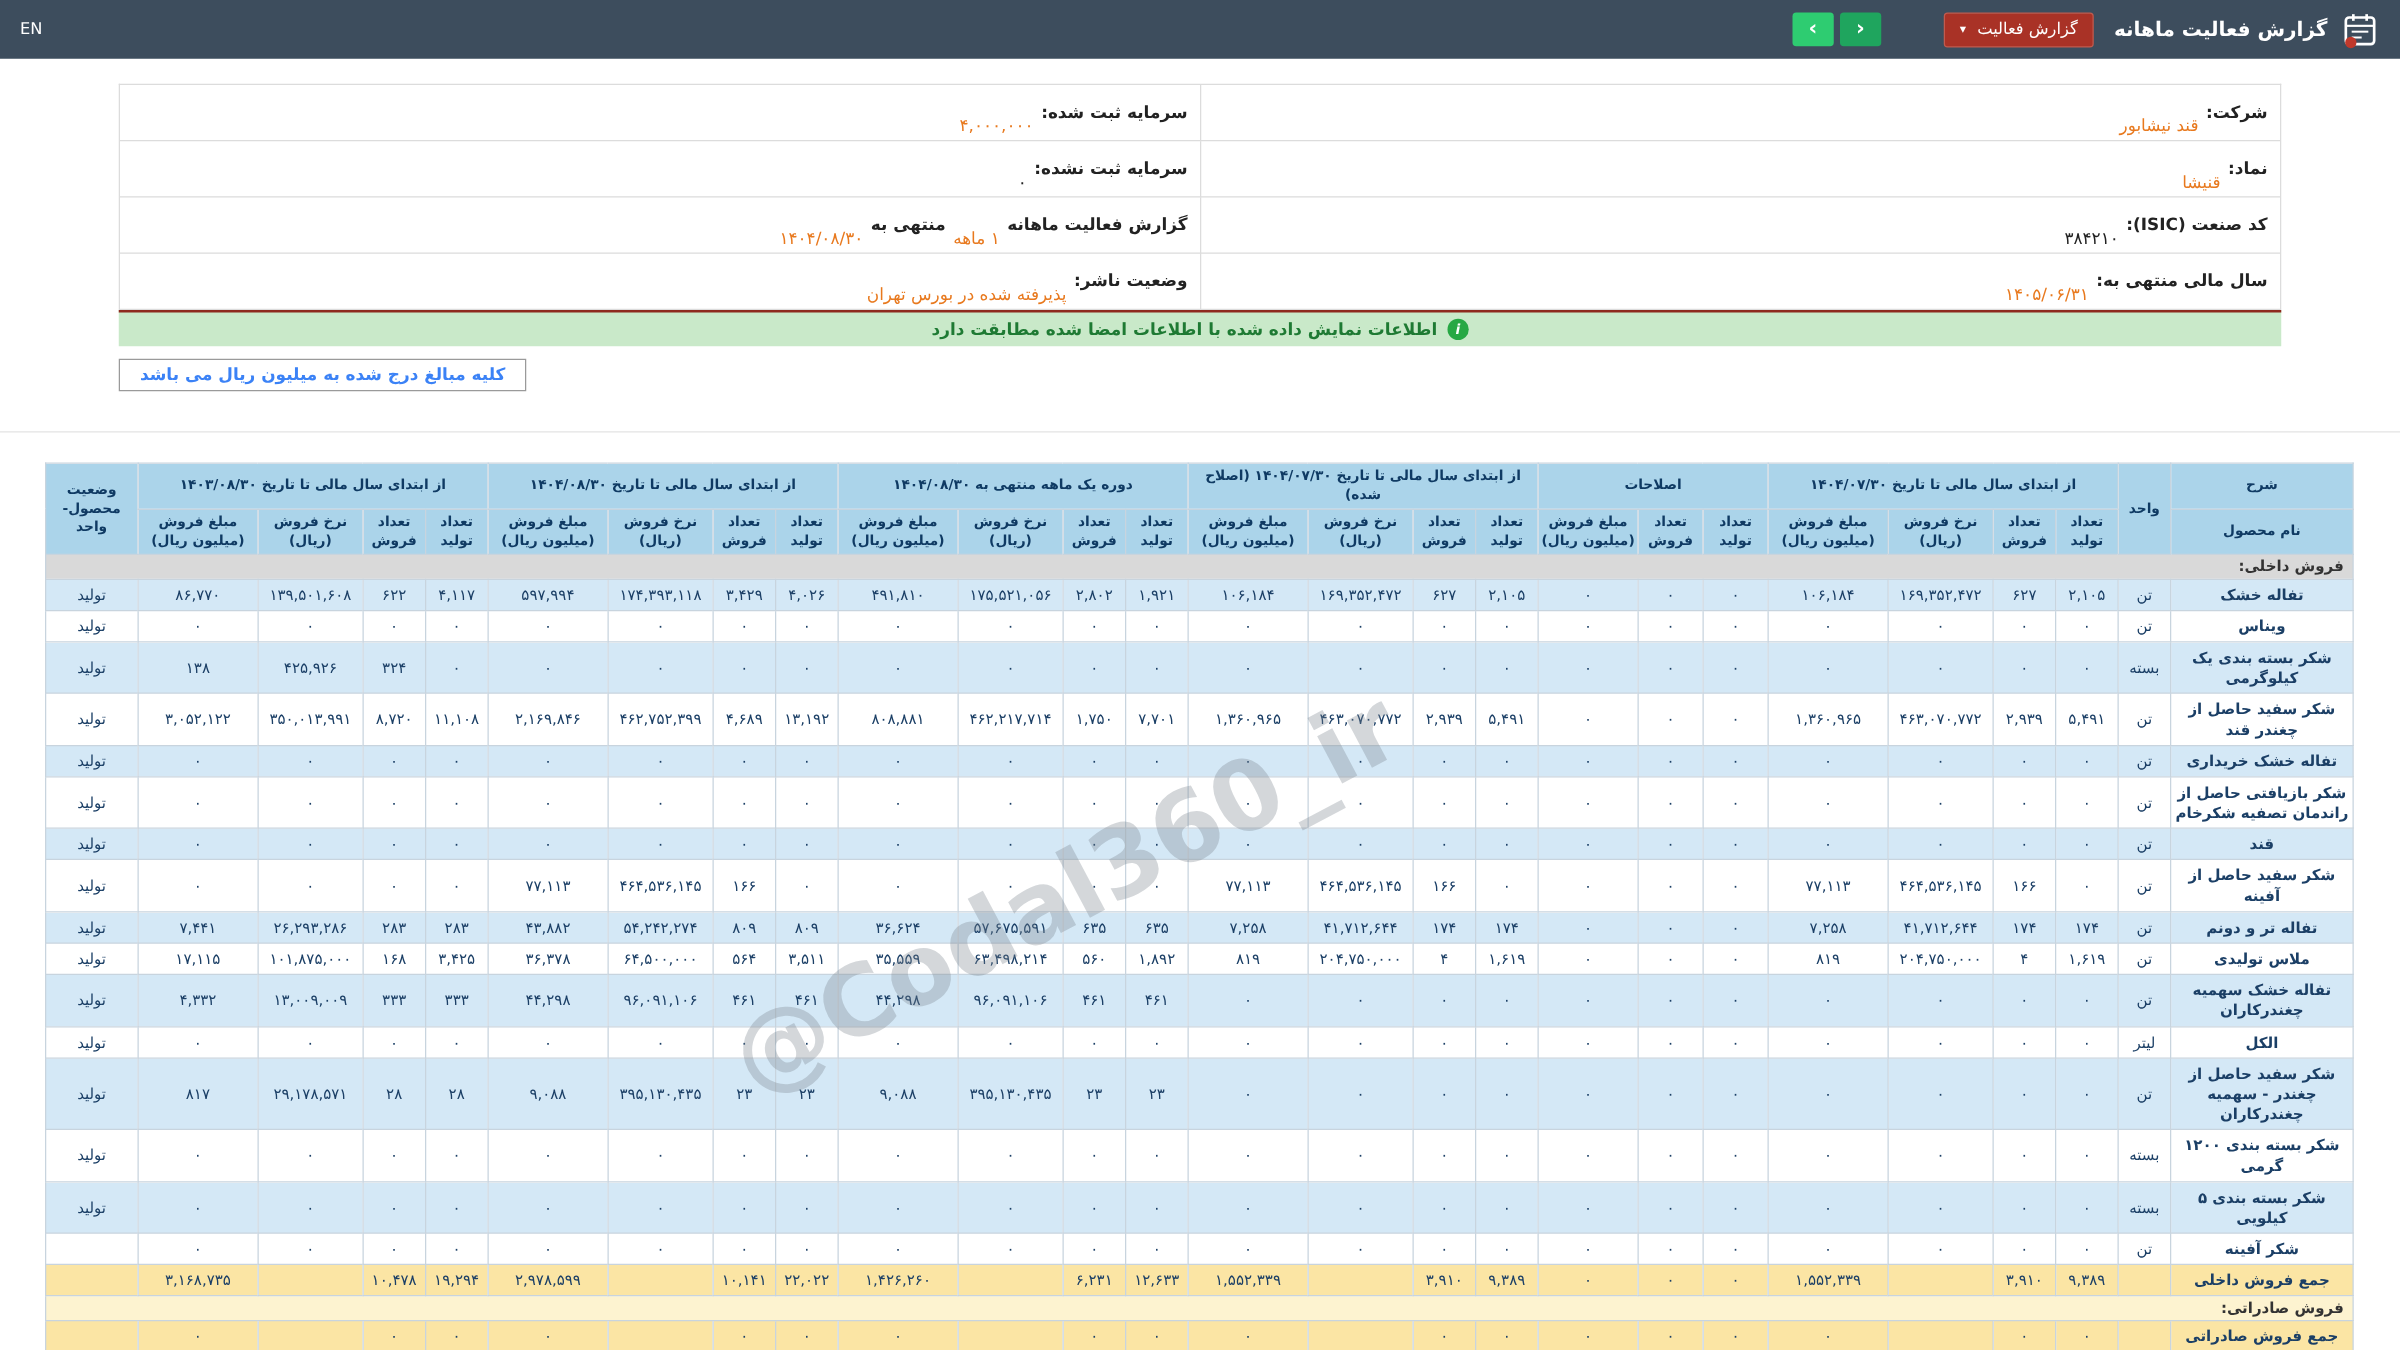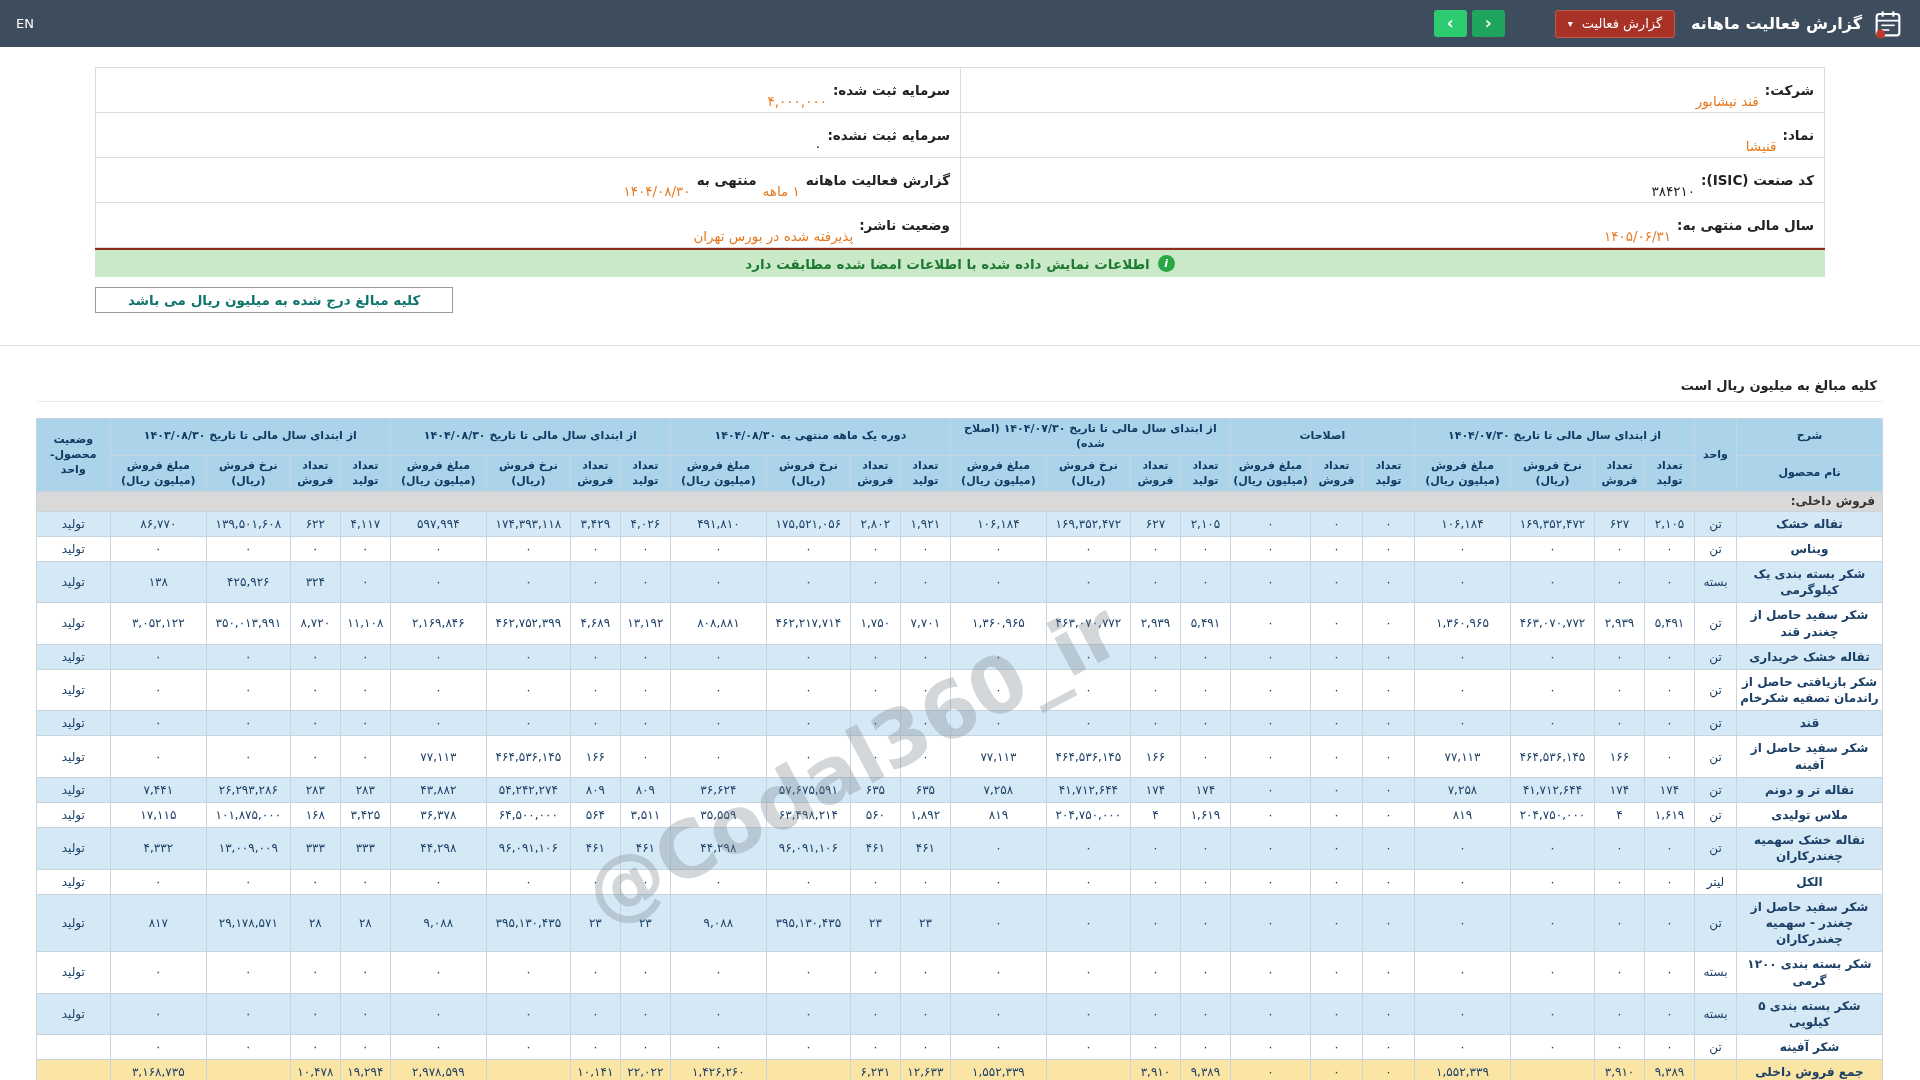--- a/index.html
+++ b/index.html
@@ -57,22 +57,22 @@
     font-size: 13.5px; font-weight: bold; color: var(--banner_text, #1e7a33);
   }
   .info-icon {
     width: 17px; height: 17px; border-radius: 50%;
     background: var(--info_icon_green, #27a844); color: #fff;
     font-size: 11px; font-weight: bold; font-style: italic;
     display: inline-flex; align-items: center; justify-content: center;
   }
   .amounts-row { text-align: left; margin-top: 10px; }
   .amounts-box {
-    display: inline-block; border: 1px solid #9a9a9a; padding: 4px 32px;
-    font-size: 13.5px; font-weight: bold; color: #0f766e; background: #fff;
+    display: inline-block; border: 1px solid #9a9a9a; padding: 4px 16px;
+    font-size: 13.5px; font-weight: bold; color: #3b82f6; background: #fff;
   }
 
   
   .page-divider { border-top: 1px solid #e3e3e3; margin-top: 32px; }
   .main { margin: 24px 37px 0; }
   .section-bar {
     background: var(--section_bar_blue, #2199d8); color: #fff;
     font-weight: bold; font-size: 14px; padding: 5px 10px;
   }
   .section-note {
@@ -185,21 +185,20 @@
     <span>اطلاعات نمایش داده شده با اطلاعات امضا شده مطابقت دارد</span>
   </div>
   <div class="amounts-row">
     <span class="amounts-box">کلیه مبالغ درج شده به میلیون ریال می باشد</span>
   </div>
 </section>
 
 <div class="page-divider"></div>
 
 <main class="main">
-  <div class="section-note">کلیه مبالغ به میلیون ریال است</div>
 
   <div class="table-wrap">
     <table class="report">
       <colgroup>
           <col style="width: 146px;">
           <col style="width: 42px;">
           <col style="width: 50px;">
           <col style="width: 50px;">
           <col style="width: 84px;">
           <col style="width: 96px;">

